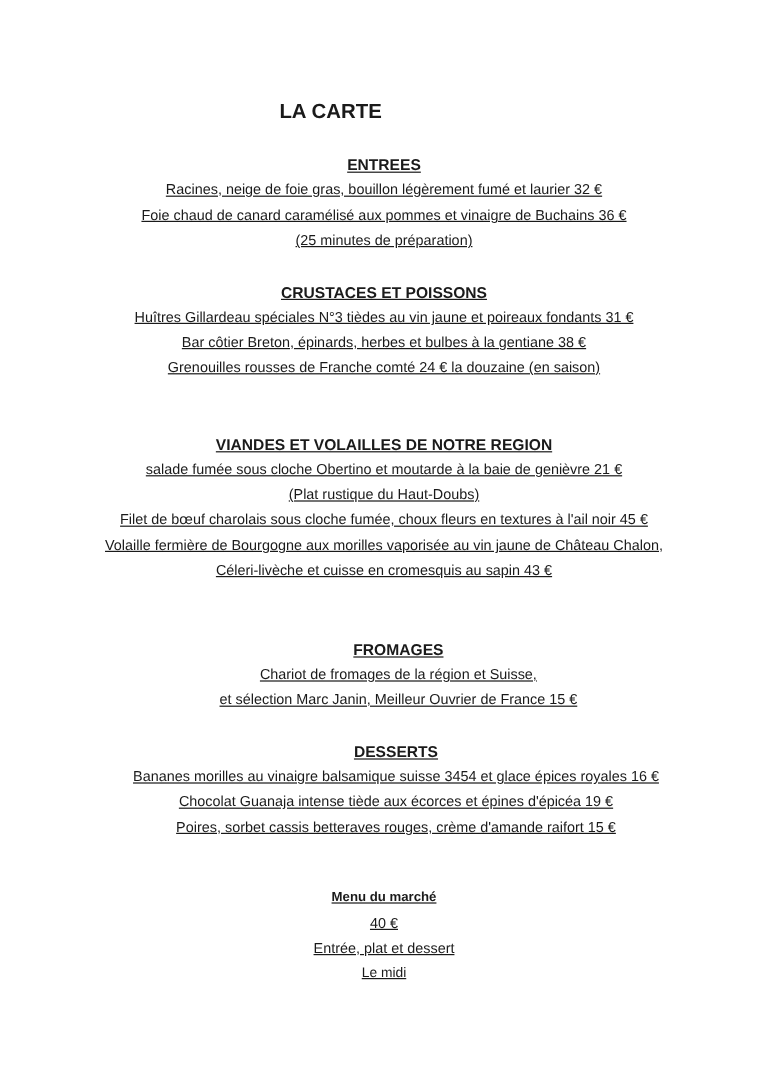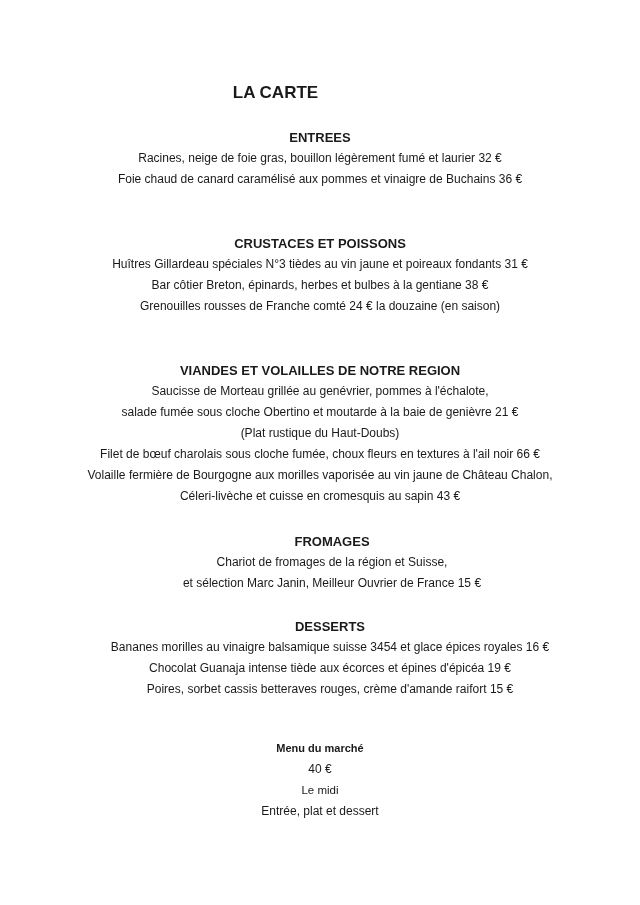--- a/index.html
+++ b/index.html
@@ -4,67 +4,67 @@
   <style>
     html, body { margin: 0; padding: 0; background: #ffffff; }
     body {
       width: 640px; height: 905px; overflow: hidden;
       font-family: "Liberation Sans", sans-serif;
       color: #1a1a1a;
       position: relative;
     }
     .page { position: absolute; left: 0; top: 0; width: 640px; text-align: center; }
     .title { position: absolute; left: 0; width: 551px; top: 82px; font-size: 17px; font-weight: bold; line-height: 22px; }
-    .section { position: absolute; left: 0; width: 640px; }
+    .section { position: absolute; left: 0; width: 640px; text-decoration: underline; }
     .sec-head { font-size: 13px; font-weight: bold; line-height: 21px; height: 21px; }
     .line { font-size: 12px; line-height: 21px; height: 21px; white-space: nowrap; }
     .small { font-size: 11.5px; }
     .menu-head { font-size: 11px; font-weight: bold; line-height: 21px; height: 21px; }
   </style>
 </head>
 <body>
 
 <div class="page">
   <div class="title">LA CARTE</div>
 
   <div class="section" style="top:127px;">
     <div class="sec-head">ENTREES</div>
     <div class="line">Racines, neige de foie gras, bouillon légèrement fumé et laurier 32 €</div>
     <div class="line">Foie chaud de canard caramélisé aux pommes et vinaigre de Buchains 36 €</div>
+    <div class="line">(25 minutes de préparation)</div>
   </div>
 
   <div class="section" style="top:233px;">
     <div class="sec-head">CRUSTACES ET POISSONS</div>
     <div class="line">Huîtres Gillardeau spéciales N°3 tièdes au vin jaune et poireaux fondants 31 €</div>
     <div class="line">Bar côtier Breton, épinards, herbes et bulbes à la gentiane 38 €</div>
     <div class="line">Grenouilles rousses de Franche comté 24 € la douzaine (en saison)</div>
   </div>
 
   <div class="section" style="top:360px;">
     <div class="sec-head">VIANDES ET VOLAILLES DE NOTRE REGION</div>
-    <div class="line">Saucisse de Morteau grillée au genévrier, pommes à l'échalote,</div>
     <div class="line">salade fumée sous cloche Obertino et moutarde à la baie de genièvre 21 €</div>
     <div class="line">(Plat rustique du Haut-Doubs)</div>
-    <div class="line">Filet de bœuf charolais sous cloche fumée, choux fleurs en textures à l'ail noir 66 €</div>
+    <div class="line">Filet de bœuf charolais sous cloche fumée, choux fleurs en textures à l'ail noir 45 €</div>
     <div class="line">Volaille fermière de Bourgogne aux morilles vaporisée au vin jaune de Château Chalon,</div>
     <div class="line">Céleri-livèche et cuisse en cromesquis au sapin 43 €</div>
   </div>
 
   <div class="section" style="top:531px;padding-left:12px;">
     <div class="sec-head">FROMAGES</div>
     <div class="line">Chariot de fromages de la région et Suisse,</div>
     <div class="line">et sélection Marc Janin, Meilleur Ouvrier de France 15 €</div>
   </div>
 
   <div class="section" style="top:616px;padding-left:10px;">
     <div class="sec-head">DESSERTS</div>
     <div class="line">Bananes morilles au vinaigre balsamique suisse 3454 et glace épices royales 16 €</div>
     <div class="line">Chocolat Guanaja intense tiède aux écorces et épines d'épicéa 19 €</div>
     <div class="line">Poires, sorbet cassis betteraves rouges, crème d'amande raifort 15 €</div>
   </div>
 
   <div class="section" style="top:738px;">
     <div class="menu-head">Menu du marché</div>
     <div class="line">40 €</div>
+    <div class="line">Entrée, plat et dessert</div>
     <div class="line small">Le midi</div>
-    <div class="line">Entrée, plat et dessert</div>
   </div>
 </div>
 
 </body></html>

